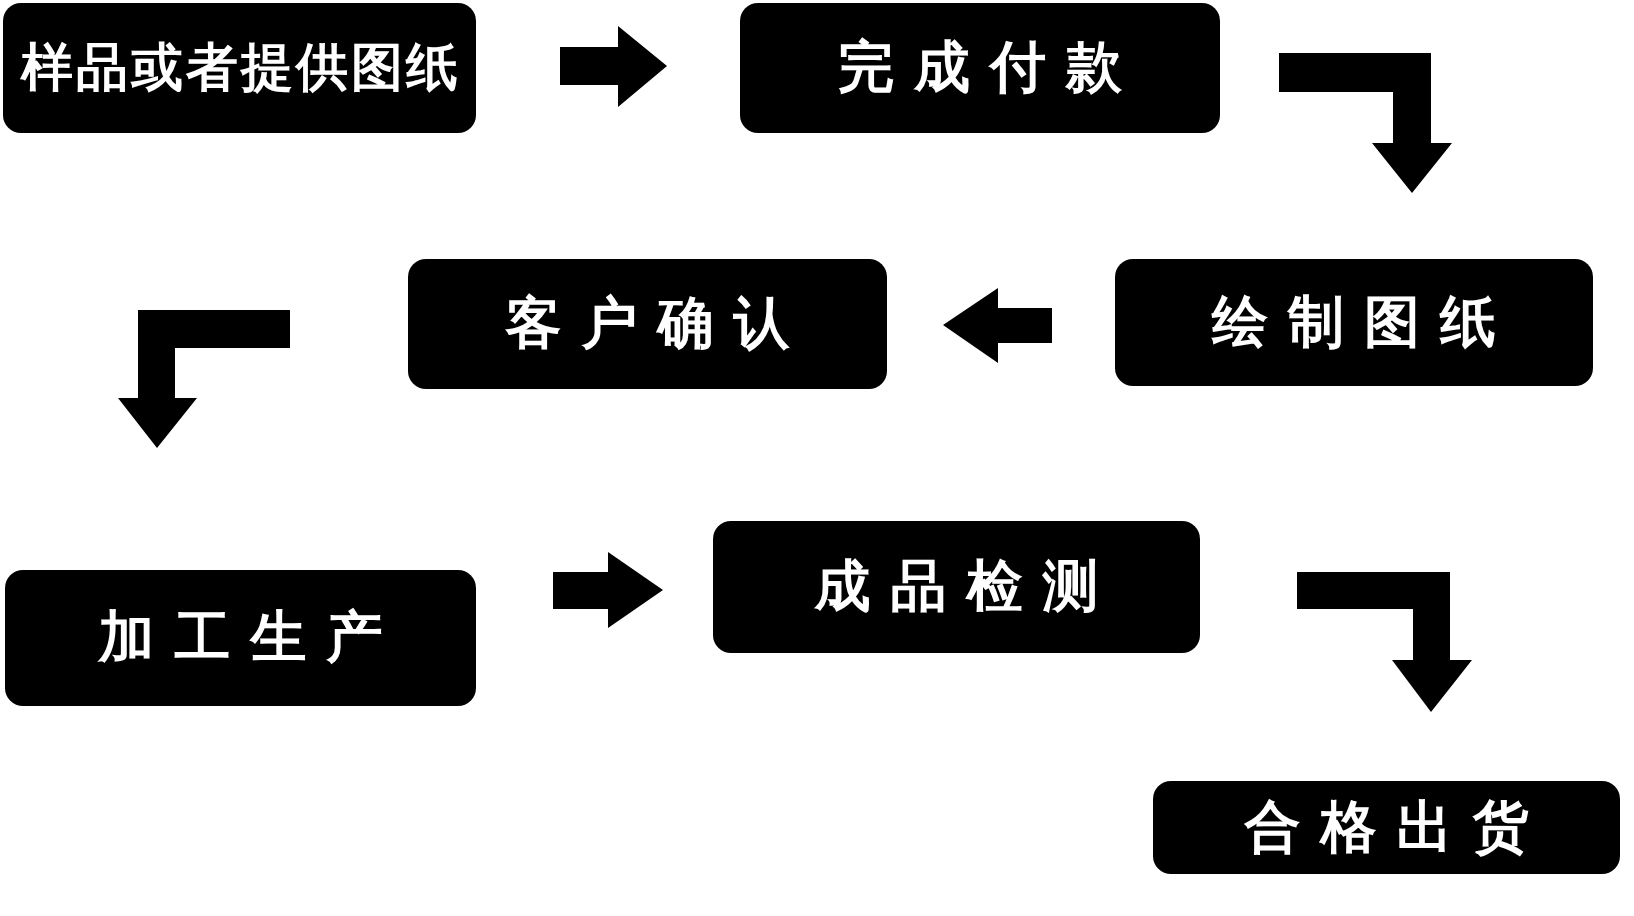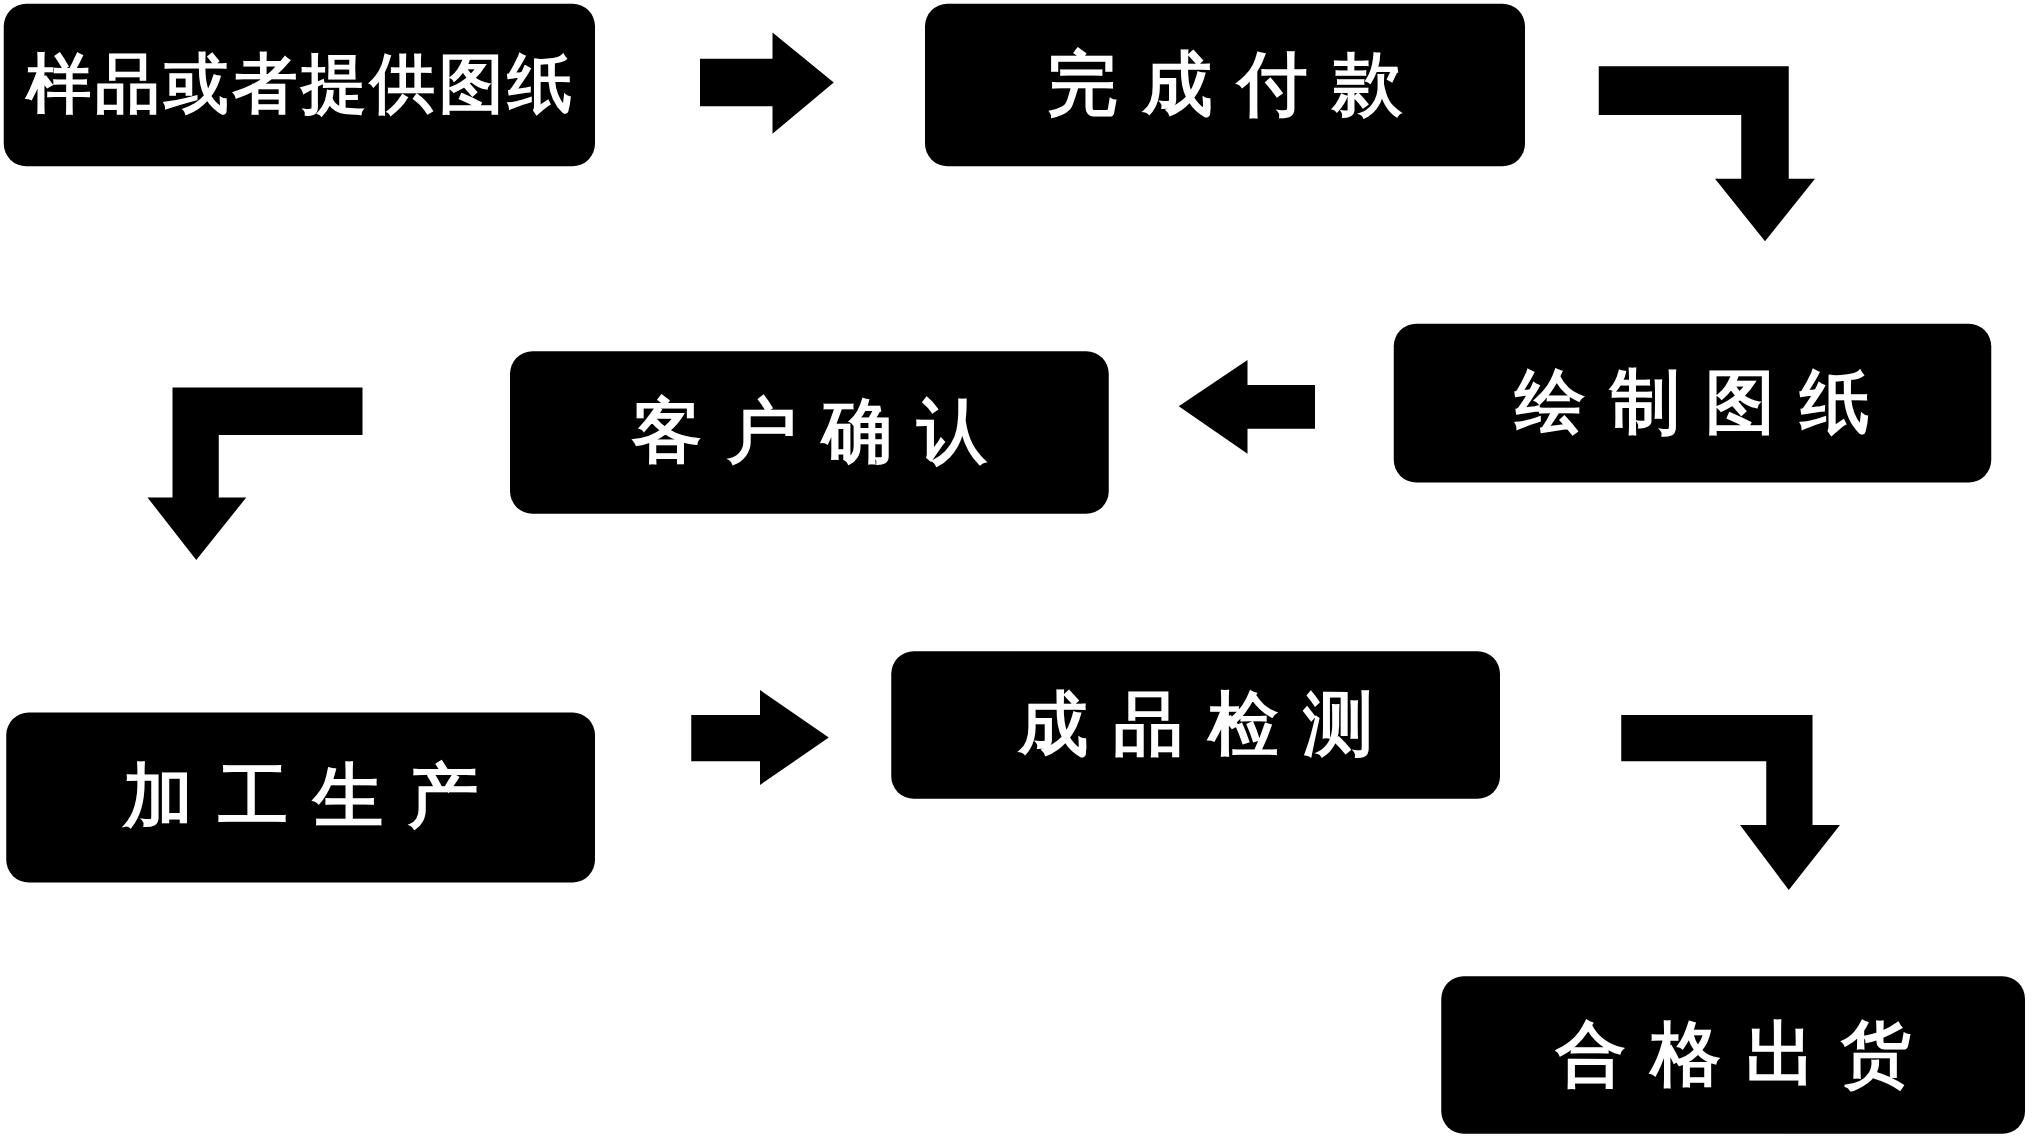--- a/index.html
+++ b/index.html
@@ -22,24 +22,24 @@
     font-weight:bold;
     font-size:56px;
     letter-spacing:20px;
     padding-left:20px;      
     box-sizing:border-box;
     white-space:nowrap;
   }
   #node-sample  {left:3px;    top:3px;   width:473px; height:130px; font-size:52px; letter-spacing:3px; padding-left:3px;}
   #node-payment {left:740px;  top:3px;   width:480px; height:130px;}
   #node-draw    {left:1105px; top:259px; width:478px; height:127px;margin-left:10px;}
-  #node-confirm {left:408px;  top:259px; width:479px; height:130px;margin-top:22px;}
+  #node-confirm {left:408px;  top:259px; width:479px; height:130px;}
   #node-produce {left:5px;    top:522px; width:471px; height:136px;margin-top:48px;}
-  #node-inspect {left:713px;  top:521px; width:487px; height:118px;}
-  #node-ship    {left:1153px; top:781px; width:467px; height:126px;}
+  #node-inspect {left:713px;  top:521px; width:487px; height:132px;}
+  #node-ship    {left:1153px; top:781px; width:467px; height:93px;}
   #arrow-layer{
     position:absolute;
     left:0; top:0;
     width:1634px;
     height:916px;
     pointer-events:none;
   }
 </style>
 </head>
 <body>

